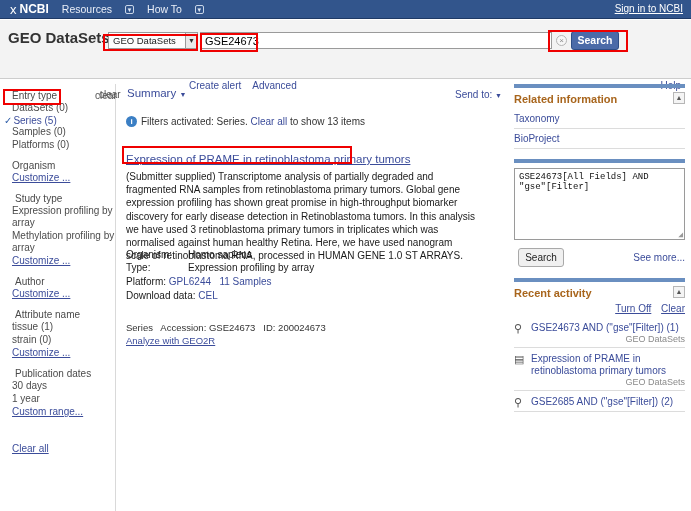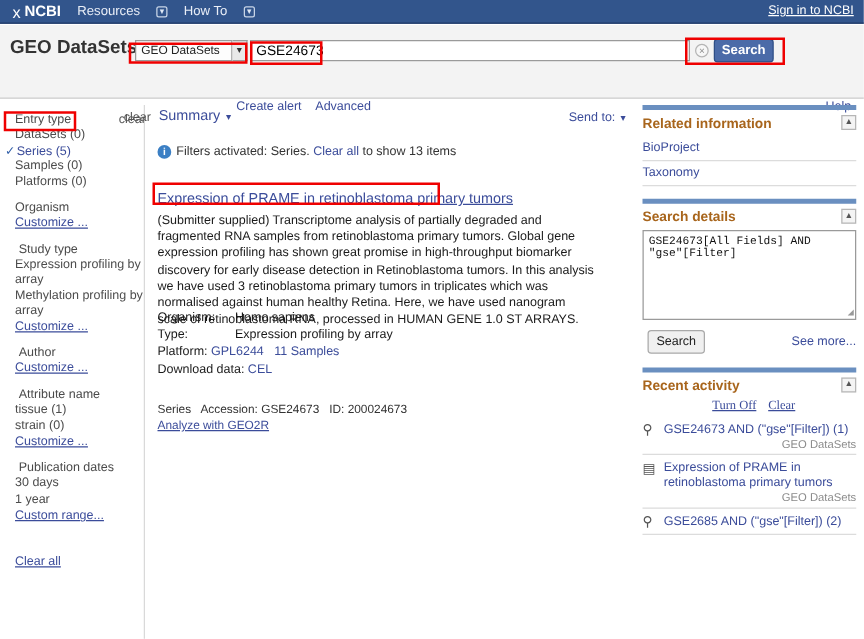--- a/index.html
+++ b/index.html
@@ -168,21 +168,21 @@
   }
   .sd-grip { position: absolute; right: 1px; bottom: 0px; color: #999; font-size: 8px; }
   .sd-actions { position: relative; margin-top: 8px; height: 20px; }
   .sd-search {
     position: absolute; left: 4px; top: 0;
     width: 46px; height: 19px; background: #f0f0f0;
     border: 1px solid #a9a9a9; border-radius: 3px;
     font-size: 10px; line-height: 17px; text-align: center; color: #222; cursor: pointer;
   }
   .see-more { position: absolute; right: 0; top: 4px; color: #3b4c9a; cursor: pointer; }
-  .ra-actions { text-align: center; margin-bottom: 3px; font-family: Liberation Serif, serif; }
+  .ra-actions { text-align: right; margin-bottom: 3px; }
   .ra-actions span { color: #3b4c9a; text-decoration: underline; margin-left: 7px; cursor: pointer; }
   .ra-item { display: flex; gap: 5px; padding: 5px 0 3px 0; border-bottom: 1px solid #dcdcdc; }
   .ra-icon { flex: none; width: 12px; color: #555; font-size: 11px; line-height: 12px; }
   .ra-body { flex: 1; }
   .ra-text { color: #3b4c9a; line-height: 12px; cursor: pointer; }
   .ra-db { color: #8a8a8a; font-size: 9px; text-align: right; }
 </style>
 </head>
 <body>
 
@@ -310,30 +310,26 @@
 </div>
 
 <div class="rail">
 
   <div class="panel">
     <div class="panel-bar"></div>
     <div class="panel-head">
       <span>Related information</span>
       <span class="collapse-btn">▲</span>
     </div>
+    <div class="rail-divider rail-link">Taxonomy</div>
     <div class="rail-divider rail-link">BioProject</div>
-    <div class="rail-divider rail-link">Taxonomy</div>
   </div>
 
   <div class="panel">
     <div class="panel-bar"></div>
-    <div class="panel-head">
-      <span>Search details</span>
-      <span class="collapse-btn">▲</span>
-    </div>
     <div class="sd-box">
       <span>GSE24673[All Fields] AND "gse"[Filter]</span>
       <span class="sd-grip">◢</span>
     </div>
     <div class="sd-actions">
       <div class="sd-search">Search</div>
       <a class="see-more" href="#">See more...</a>
     </div>
   </div>
 

